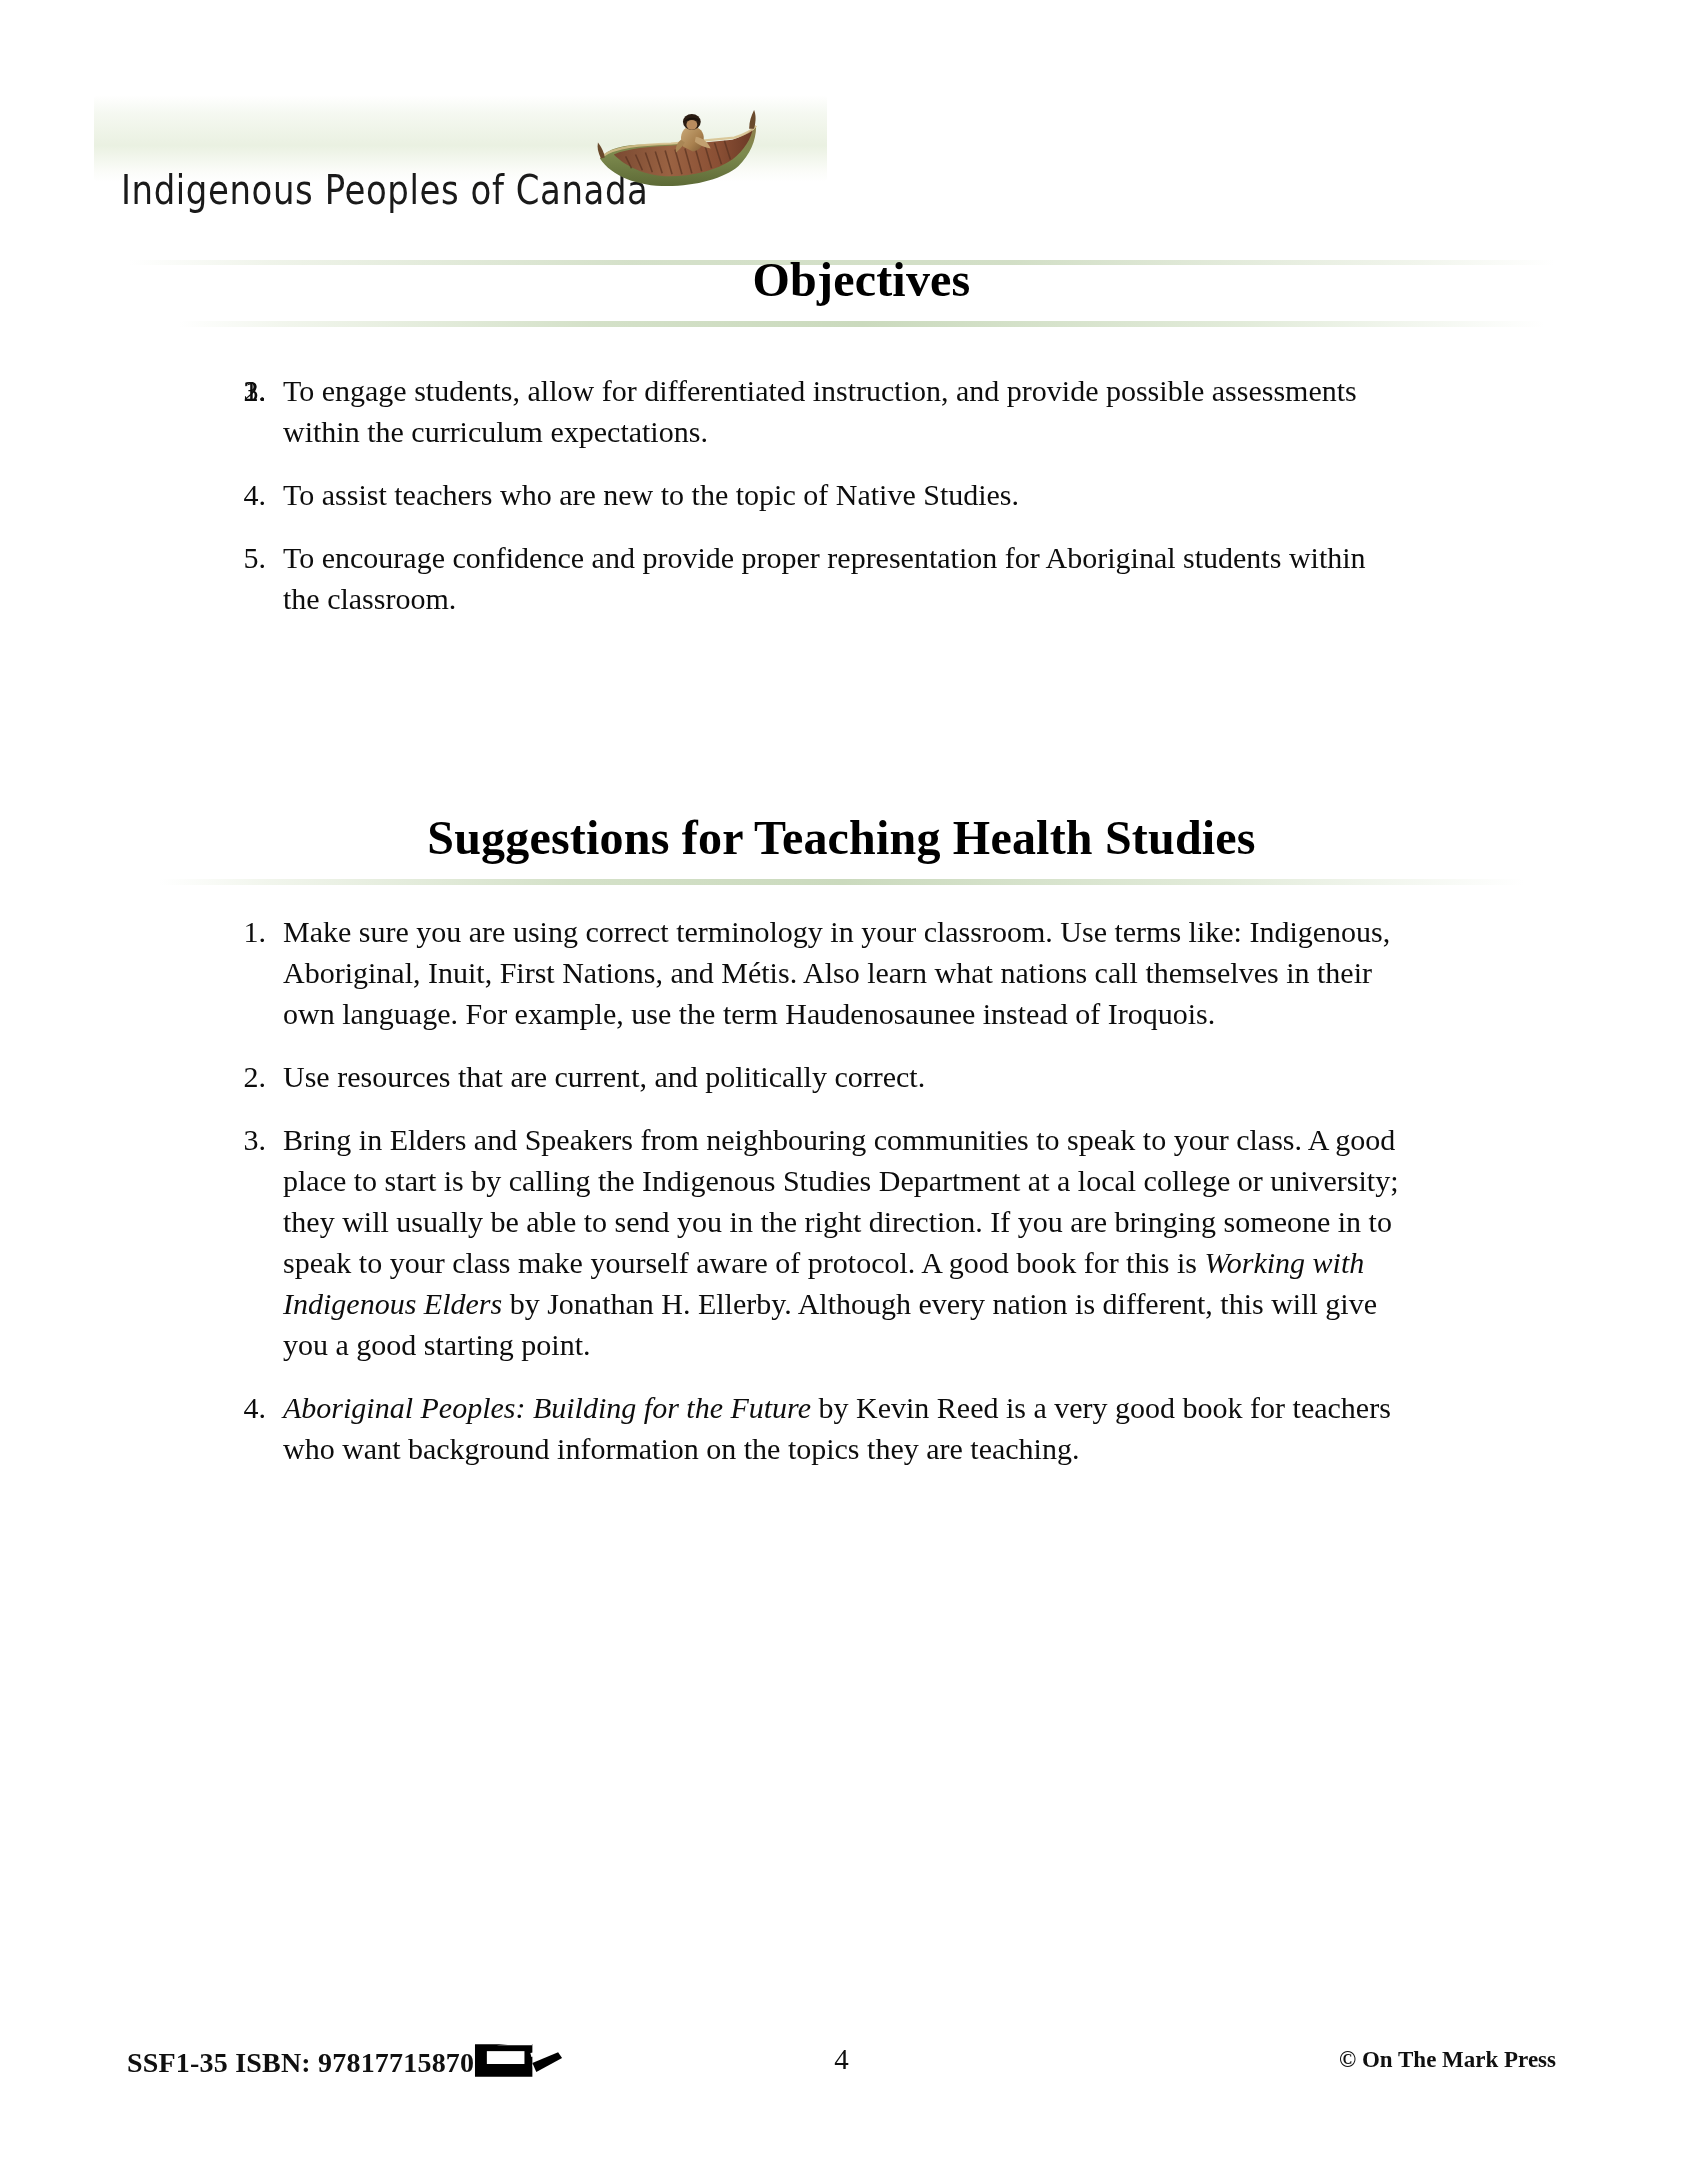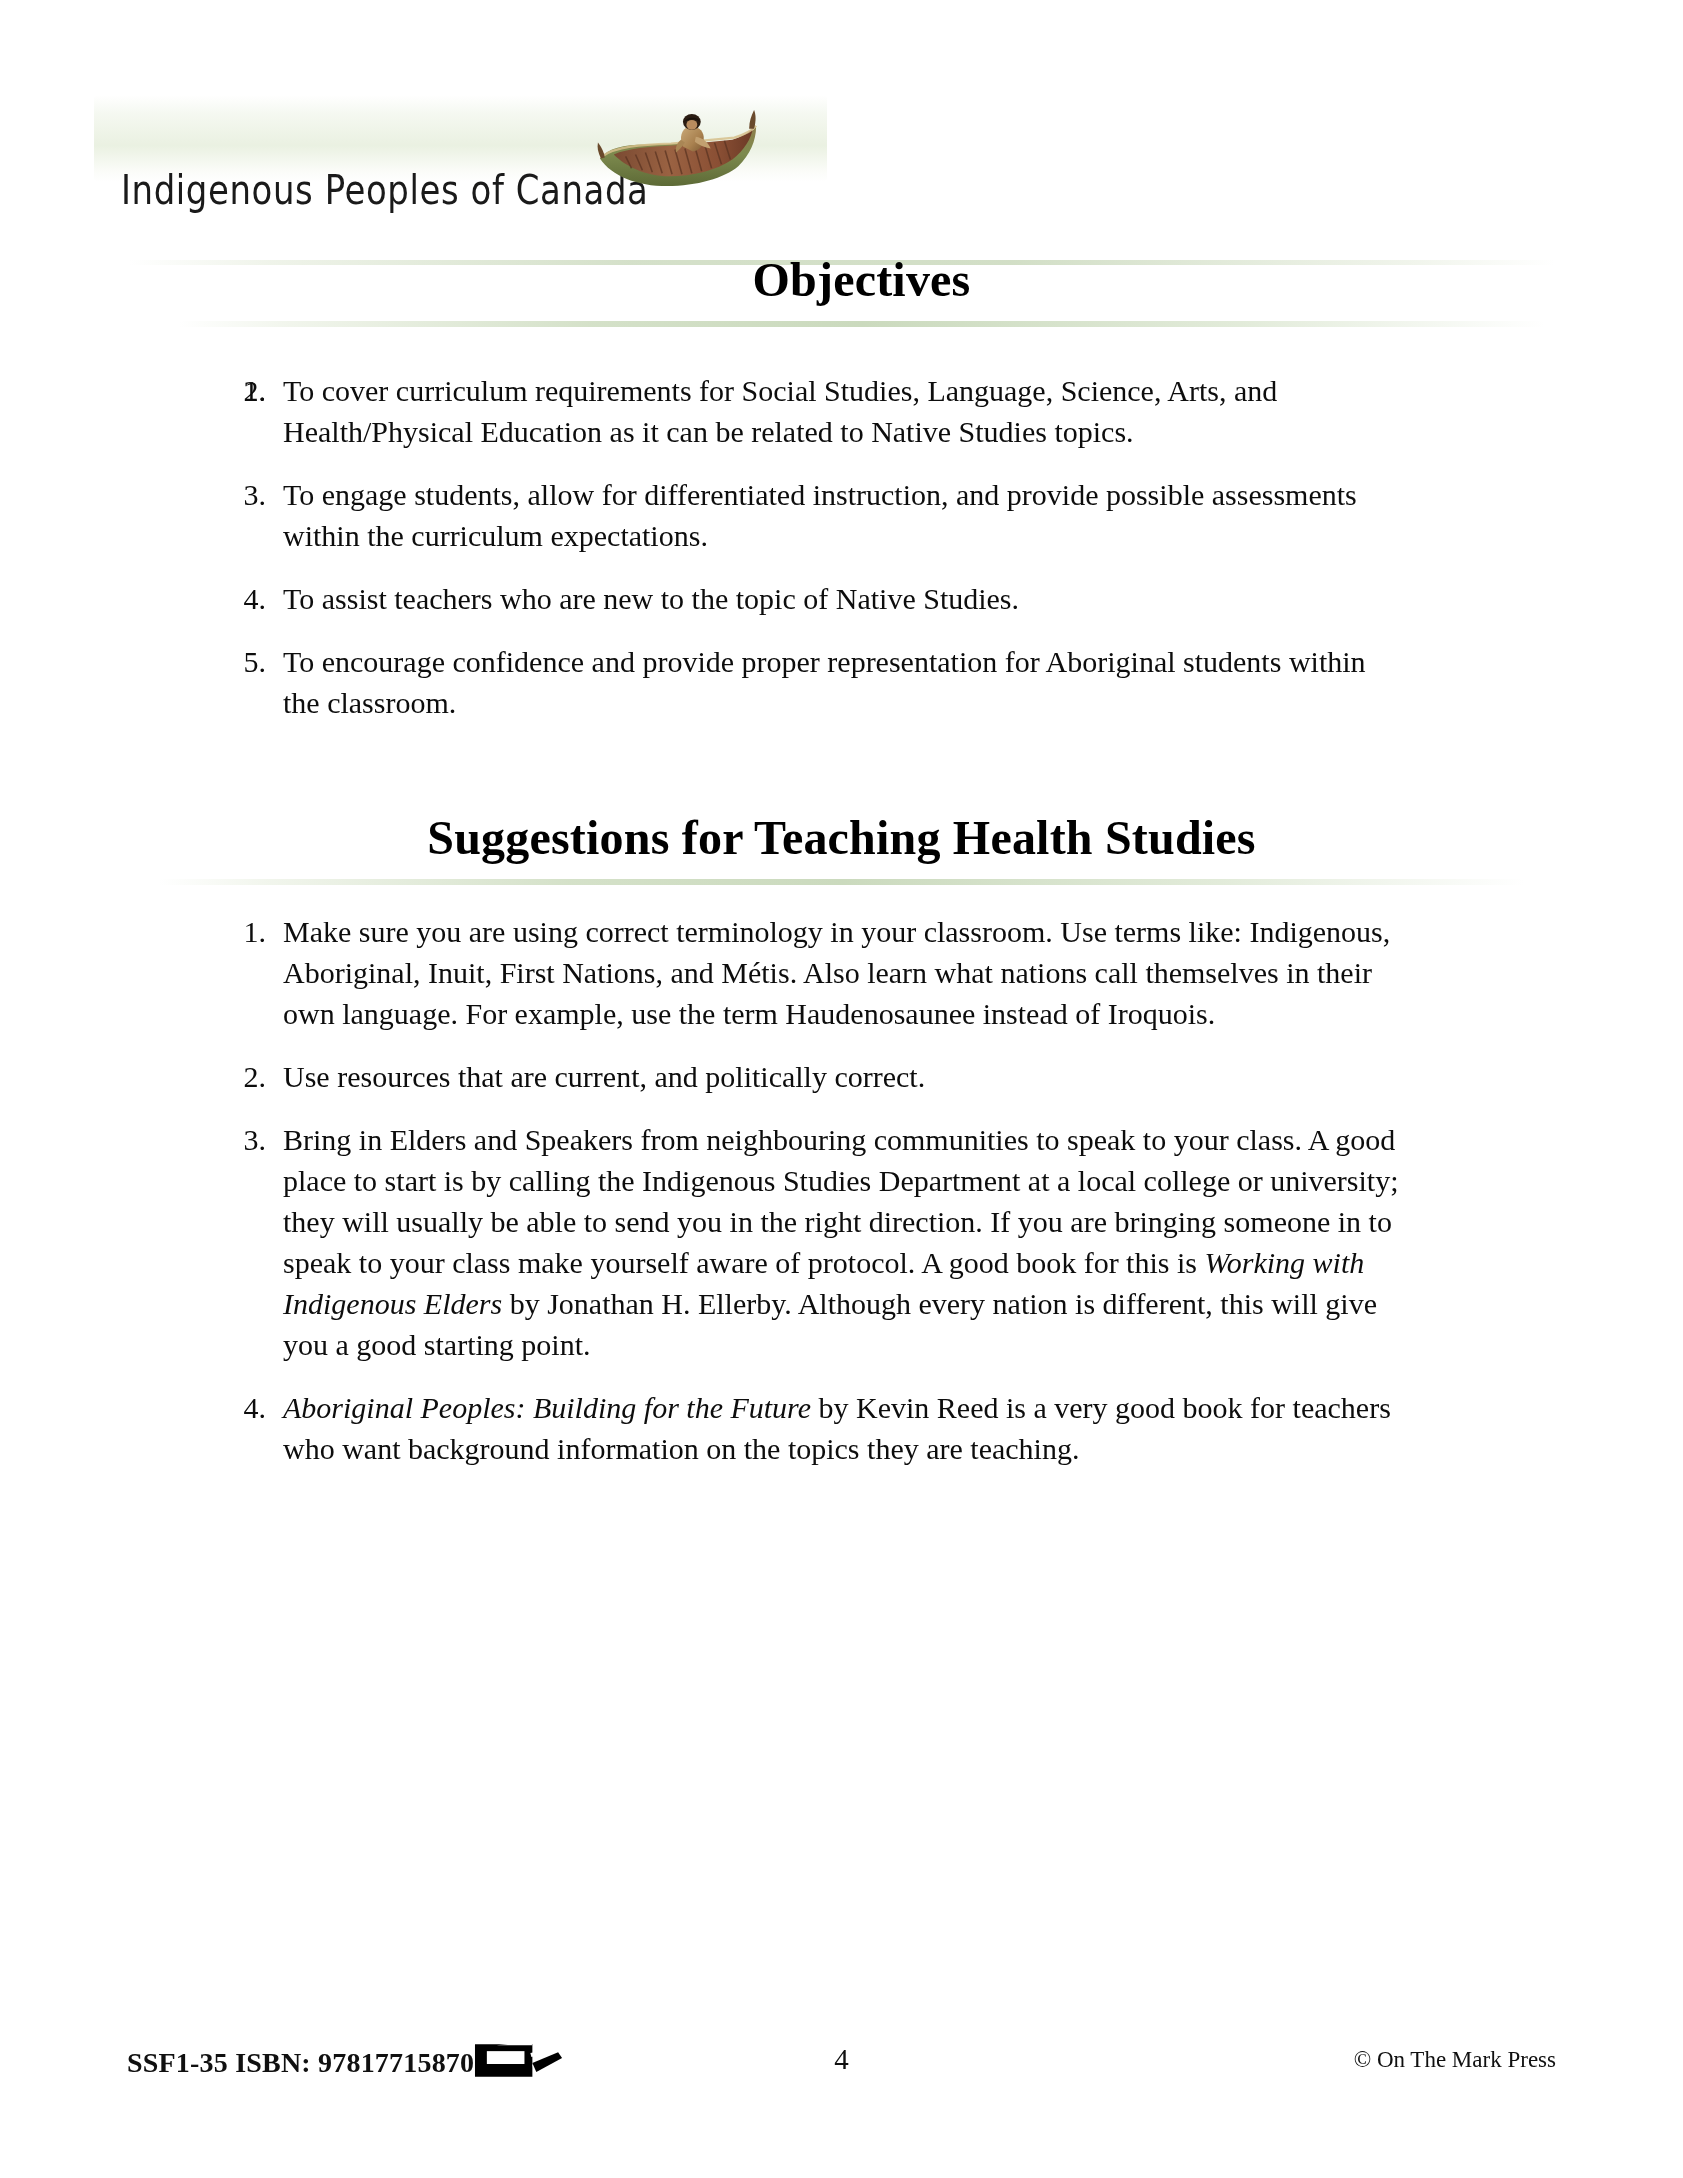--- a/index.html
+++ b/index.html
@@ -169,21 +169,21 @@
     top: 2px;
     width: 1683px;
     text-align: center;
     font-size: 29px;
   }
   .footer-right {
     position: absolute;
     right: 127px;
     top: 6px;
     font-size: 23px;
-    font-weight: normal;
+    font-weight: bold;
     white-space: nowrap;
   }
 </style>
 </head>
 <body>
 
 <div class="page">
 
   <div class="header">
     <div class="header-band"></div>
@@ -257,21 +257,20 @@
     <div class="heading-rule"></div>
   </div>
 
   <div class="list-block" style="top:348px;">
     <ol class="doc-list">
       <li>
         <span class="num">1.</span>
       </li>
       <li>
         <span class="num">2.</span>
-        <span>To cover curriculum requirements for Social Studies, Language, Science, Arts, and Health/Physical Education as it can be related to Native Studies topics.</span>
       </li>
       <li>
         <span class="num">3.</span>
         <span>To engage students, allow for differentiated instruction, and provide possible assessments within the curriculum expectations.</span>
       </li>
       <li>
         <span class="num">4.</span>
         <span>To assist teachers who are new to the topic of Native Studies.</span>
       </li>
       <li>

